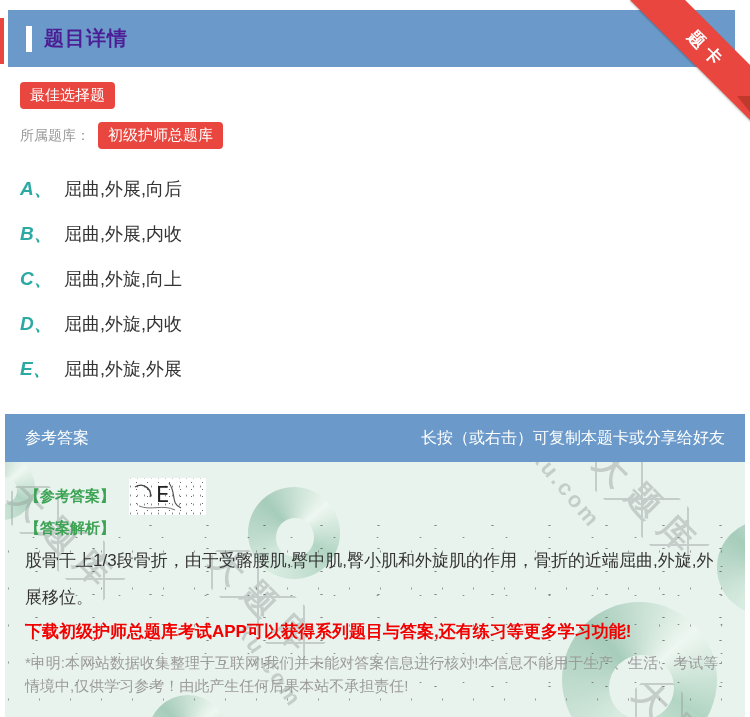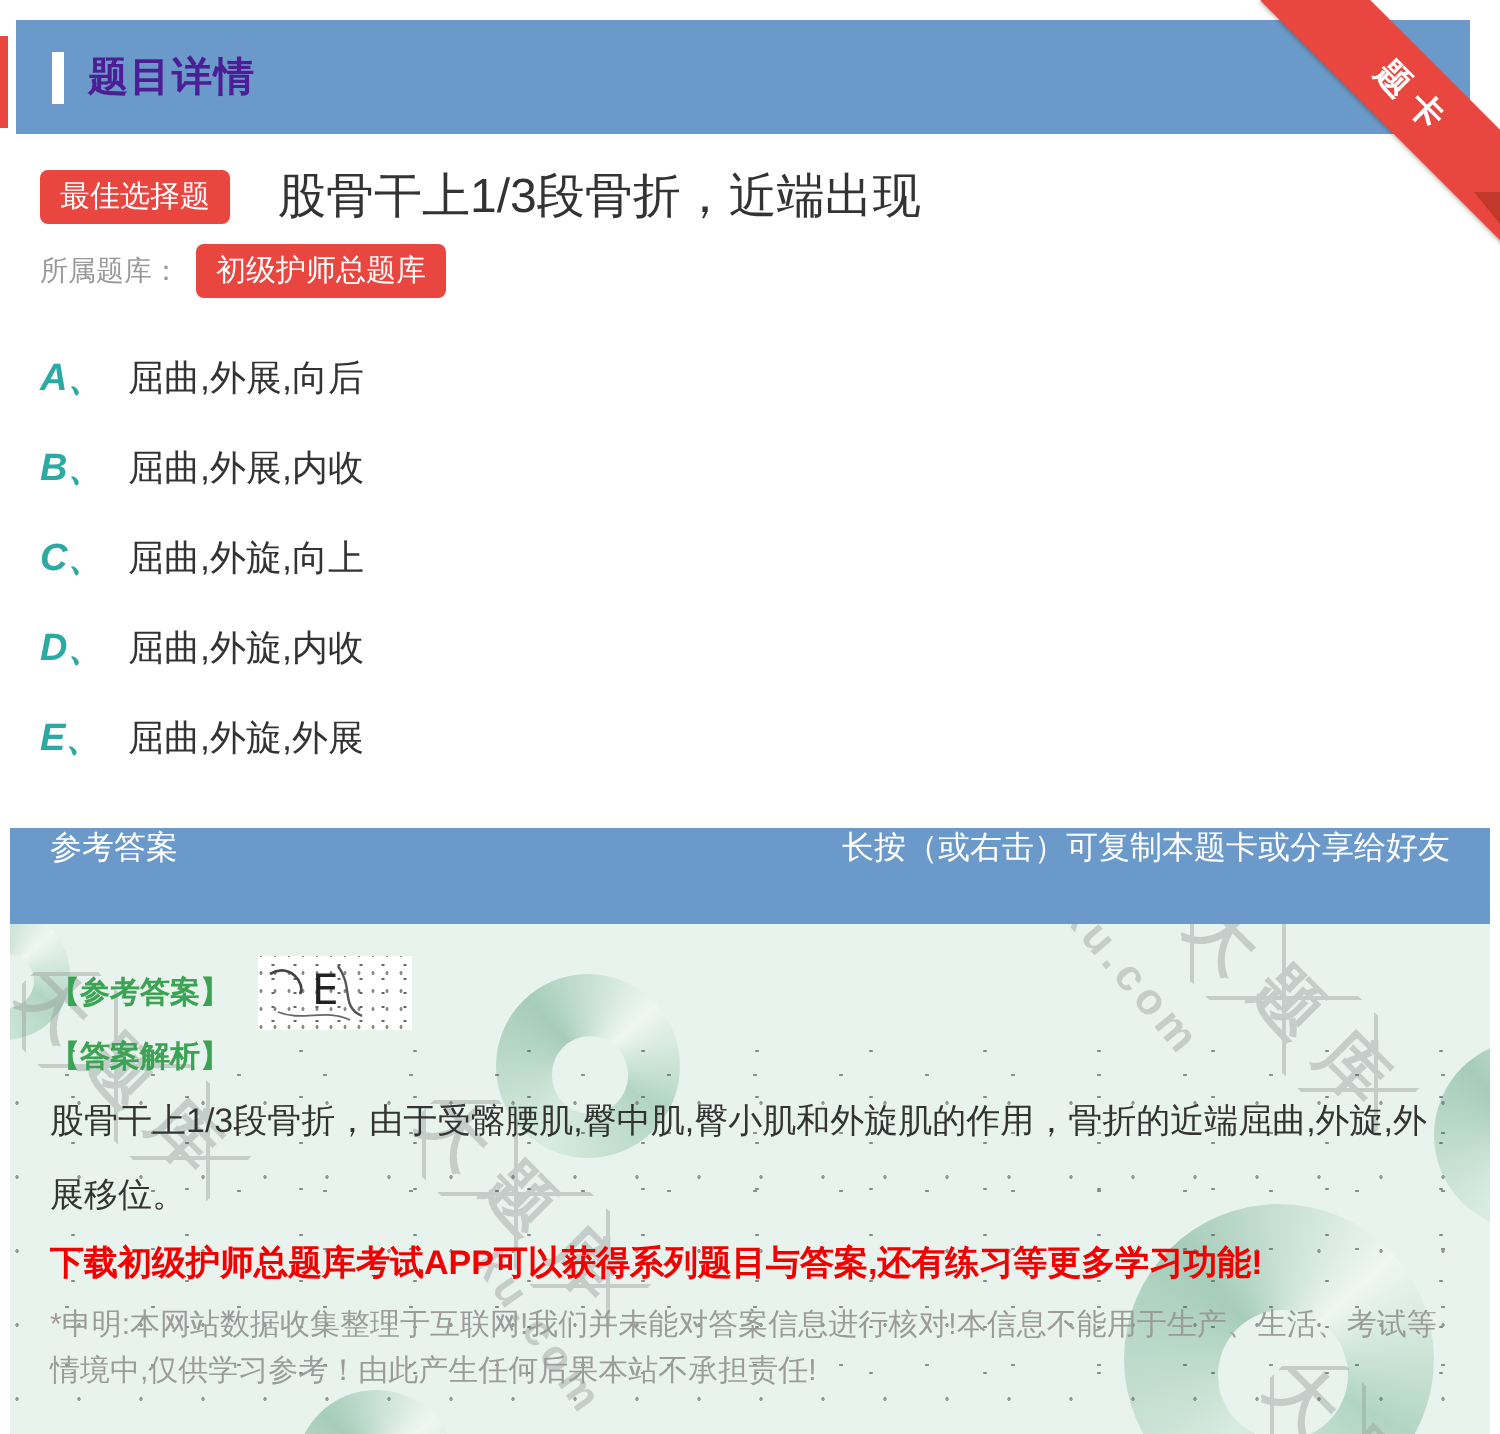--- a/index.html
+++ b/index.html
@@ -16,34 +16,34 @@
 
   
   .ribbon-wrap{ position:absolute; top:0; right:0; width:140px; height:140px; overflow:hidden; z-index:6; }
   .ribbon-band{ position:absolute; top:30px; right:-46px; width:178px; transform:rotate(45deg);
                 background:#e8463f; color:#fff; text-align:center; font-size:17px; font-weight:bold;
                 letter-spacing:6px; padding:8px 0; box-shadow:0 1px 2px rgba(0,0,0,.25); }
   .ribbon-fold{ position:absolute; top:96px; right:0; width:0; height:0;
                 border-top:16px solid #c0392b; border-left:13px solid transparent; }
 
   
-  .q-row1{ position:absolute; left:20px; top:82px; display:flex; align-items:center; gap:24px; }
+  .q-row1{ position:absolute; left:20px; top:82px; display:flex; align-items:flex-start; gap:12px; }
   .badge-red{ background:#e8463f; color:#fff; font-size:15px; padding:4px 10px; border-radius:4px;
               white-space:nowrap; }
   .q-title{ font-size:24px; color:#333; }
   .q-row2{ position:absolute; left:20px; top:122px; display:flex; align-items:center; gap:8px; }
   .bank-label{ font-size:14px; color:#999; }
   .options{ position:absolute; left:20px; top:166px; width:700px; }
   .opt{ height:45px; display:flex; align-items:center; }
   .opt-letter{ color:#2ba9a3; font-style:italic; font-weight:bold; font-size:19px; width:44px; }
   .opt-text{ font-size:18px; color:#333; }
 
   
   .ans-bar{ position:absolute; left:5px; top:414px; width:740px; height:48px; background:#6b9aca;
-            display:flex; align-items:flex-start; justify-content:space-between; padding:0 20px;
+            display:flex; align-items:center; justify-content:space-between; padding:0 20px;
             color:#fff; font-size:16px; }
 
   
   .panel{ position:absolute; left:5px; top:462px; width:740px; height:255px; background:#e9f3ee;
           overflow:hidden; }
   .panel-content{ position:relative; z-index:3; padding:16px 20px 0 20px; }
   .ans-row{ display:flex; align-items:center; gap:14px; }
   .green-label{ color:#3ba353; font-weight:bold; font-size:15px; }
   .captcha{ position:relative; width:77px; height:37px; background:#fff; overflow:hidden;
             background-image:radial-gradient(#666 .7px, transparent 1px),
@@ -103,21 +103,20 @@
 
   <div class="ribbon-wrap">
     <div class="ribbon-band">
       <span>题卡</span>
     </div>
     <div class="ribbon-fold"></div>
   </div>
 
   <div class="q-row1">
     <span class="badge-red">最佳选择题</span>
-    <span class="q-title">股骨干上1/3段骨折，近端出现</span>
   </div>
 
   <div class="q-row2">
     <span class="bank-label">所属题库：</span>
     <span class="badge-red">初级护师总题库</span>
   </div>
 
   <div class="options">
     <div class="opt">
       <span class="opt-letter">A、</span>

